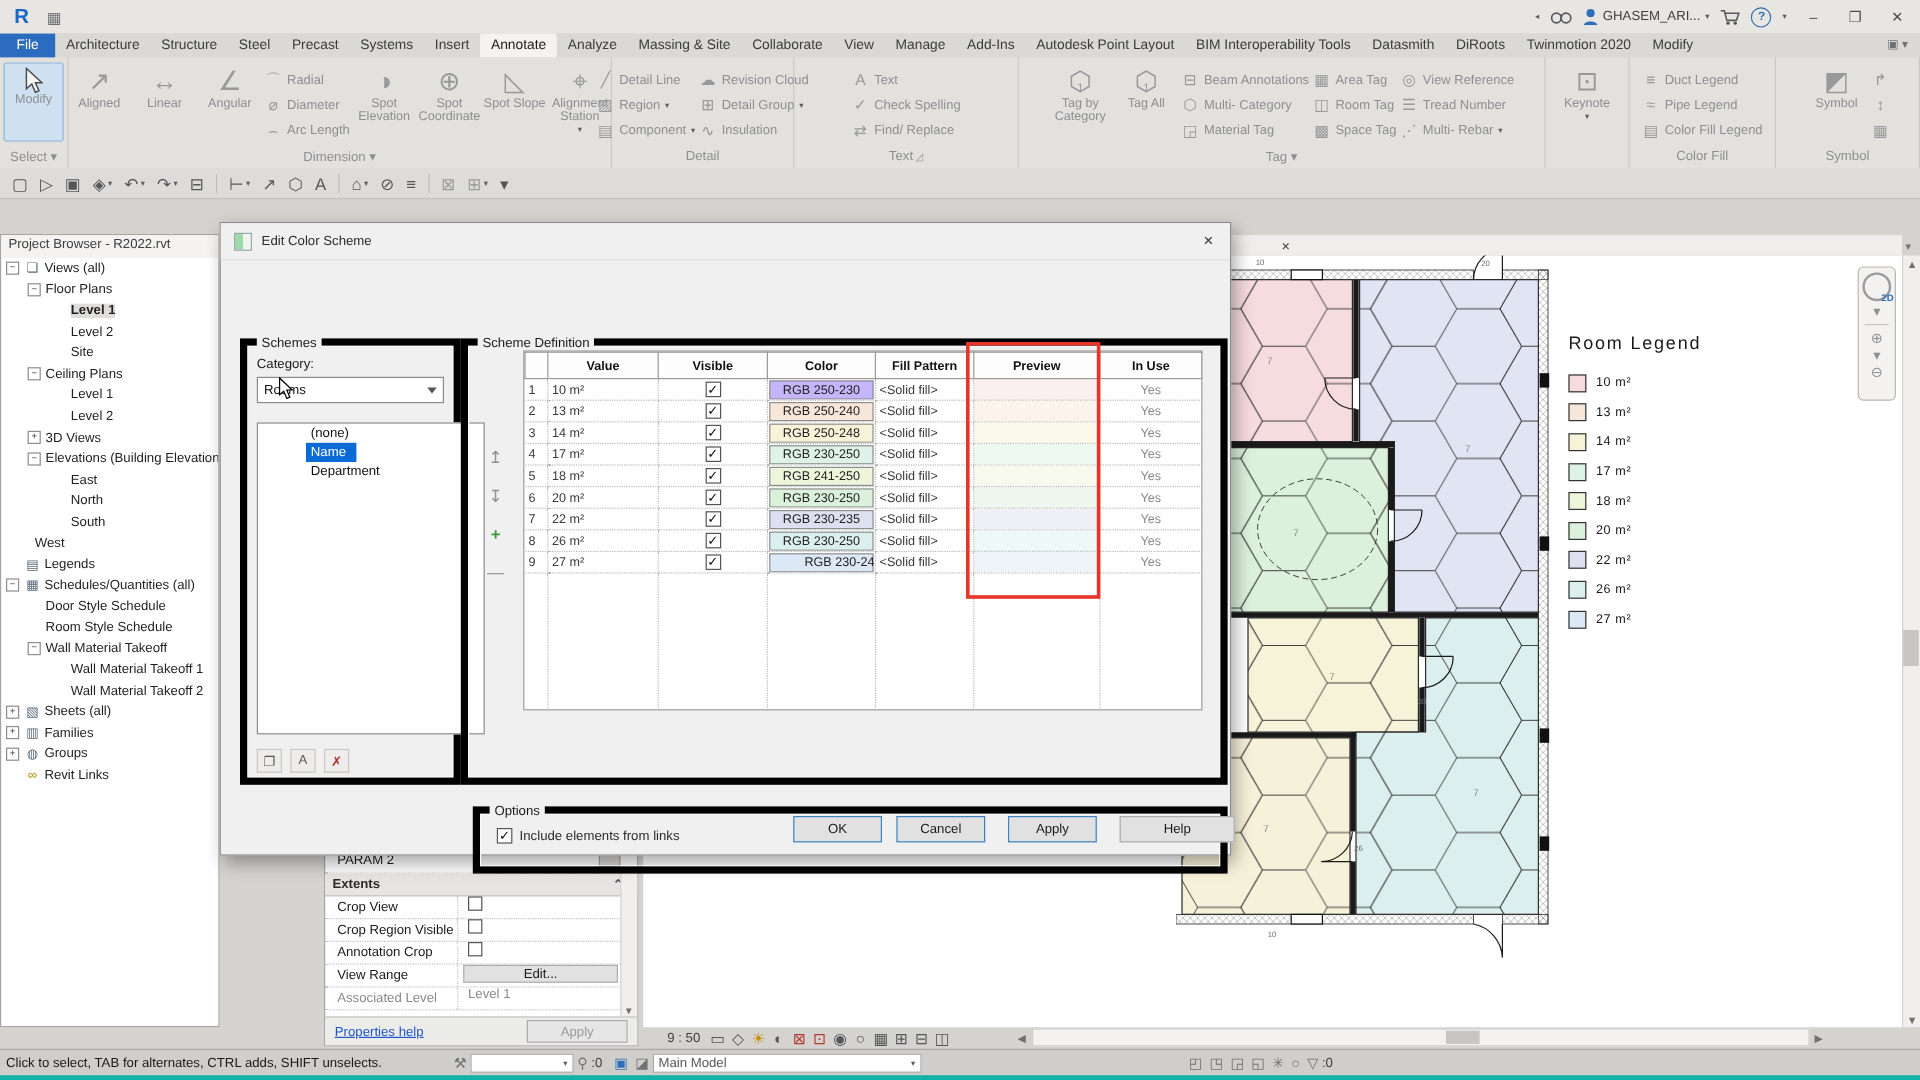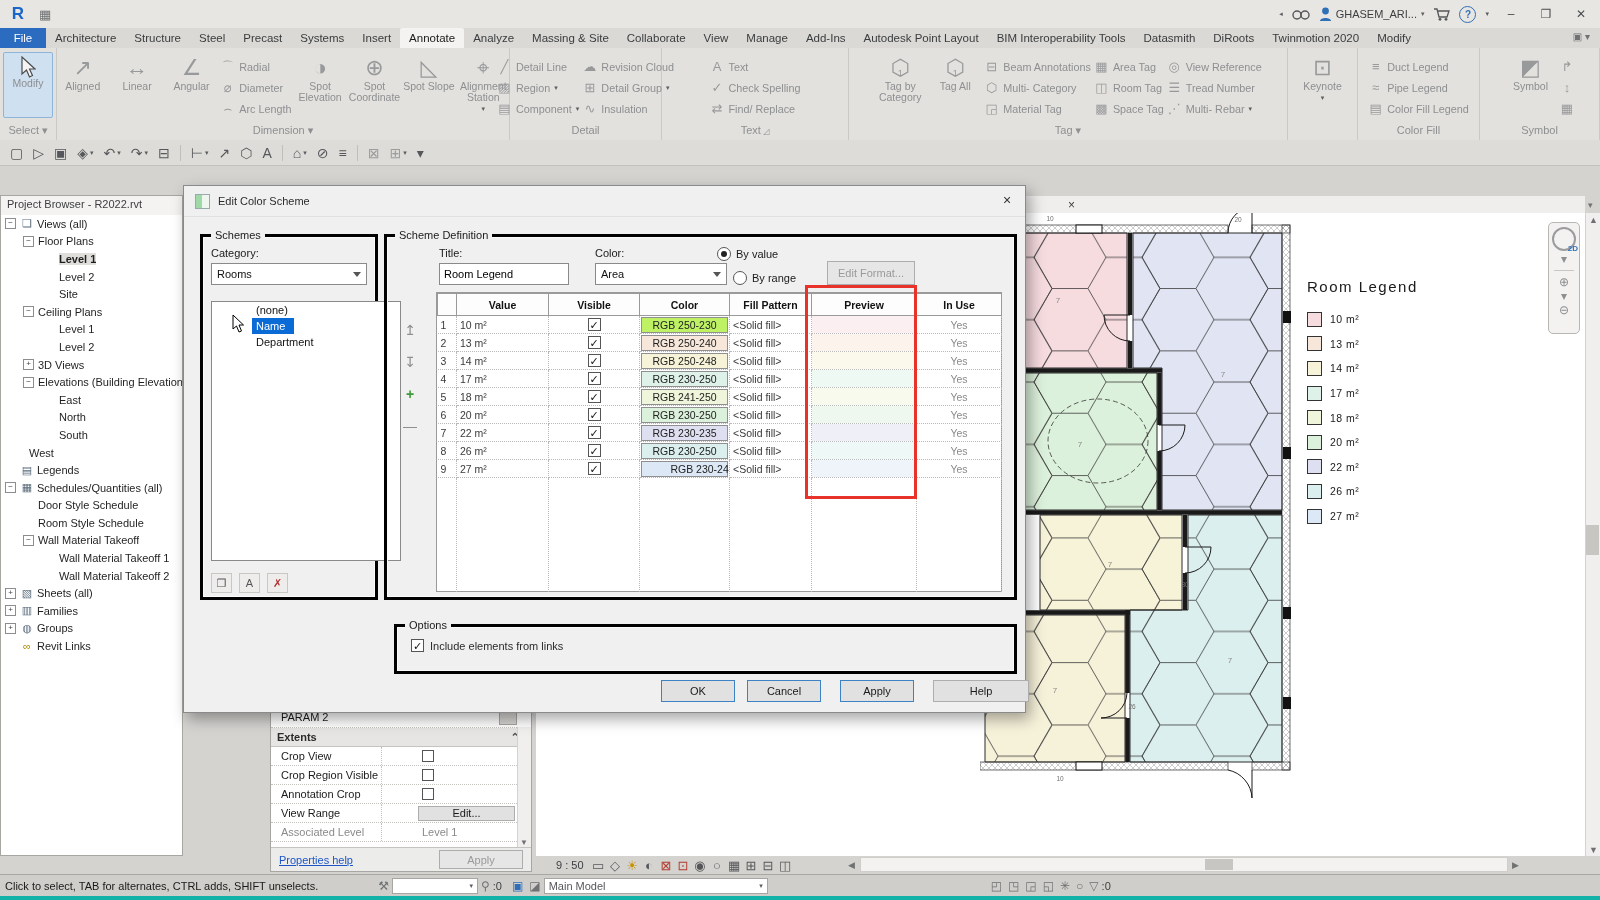--- a/index.html
+++ b/index.html
@@ -73,21 +73,21 @@
   .statusbar{position:absolute;left:0;top:874px;width:1600px;height:22px;background:#d0cecb;border-top:1px solid #aaa8a4;display:flex;align-items:center;}
   .st-hint{margin-left:5px;color:#1a1a1a;}
   .st-ic{color:#6f7173;font-size:12px;margin:0 3px;}
   .combo{background:#fff;border:1px solid #a8a6a2;height:16px;display:flex;align-items:center;justify-content:space-between;padding:0 4px;color:#55575a;box-sizing:border-box;}
   .tealbar{position:absolute;left:0;top:896px;width:1600px;height:4px;background:#13b2a8;}
   
   .dialog{position:absolute;left:183px;top:185px;width:843px;height:528px;background:#f0f0f0;border:1px solid #8a8a8a;box-shadow:4px 6px 14px rgba(0,0,0,.35);box-sizing:border-box;z-index:50;}
   .dlg-title{height:30px;display:flex;align-items:center;background:#f0f0f0;border-bottom:1px solid #e0e0e0;}
   .dlg-ico{width:13px;height:13px;margin:0 8px 0 11px;border:1px solid #9aa;background:linear-gradient(90deg,#9fd9a8 50%,#eef6ef 50%);}
   .dlg-x{position:absolute;right:6px;top:3px;width:24px;height:22px;display:flex;align-items:center;justify-content:center;font-size:14px;color:#333;}
-  .grp{position:absolute;border:3px solid #000000;box-shadow:inset 0 0 0 1px #fbfbfb;}
+  .grp{position:absolute;border:6px solid #000000;box-shadow:inset 0 0 0 1px #fbfbfb;margin-top:48px;}
   .grp-lb{position:absolute;top:-8px;left:8px;background:#f0f0f0;padding:0 4px;color:#1a1a1a;}
   .fld-lb{position:absolute;color:#1a1a1a;}
   .dd{position:absolute;background:#fff;border:1px solid #8a8a8a;display:flex;align-items:center;justify-content:space-between;padding:0 5px;box-sizing:border-box;color:#111;}
   .dd .tri{width:0;height:0;border-left:4px solid transparent;border-right:4px solid transparent;border-top:5px solid #555;}
   .txt-input{position:absolute;background:#fff;border:1px solid #8a8a8a;padding:0 4px;font:11px "Liberation Sans",sans-serif;box-sizing:border-box;}
   .listbox{position:absolute;background:#fff;border:1px solid #8a8a8a;overflow:hidden;}
   .li{height:16px;line-height:16px;padding-left:4px;color:#111;}
   .li.sel{background:#0a6ad6;color:#fff;width:38px;}
   .radio{position:absolute;display:flex;align-items:center;gap:5px;color:#1a1a1a;}
   .rdot{width:12px;height:12px;border:1px solid #555;border-radius:50%;background:#fff;display:flex;align-items:center;justify-content:center;}
@@ -100,21 +100,21 @@
   table.sch{border-collapse:collapse;table-layout:fixed;width:564px;font-size:10.5px;}
   table.sch th{border:1px solid #9a9a9a;height:19px;font-weight:bold;color:#111;background:#fdfdfd;}
   table.sch td{border-right:1px dotted #b9b9b9;border-bottom:1px dotted #b9b9b9;height:17px;padding:0 3px;color:#3a3a3a;overflow:hidden;white-space:nowrap;}
   .swatchbtn{height:14px;border:1px solid #8f8f8f;display:flex;align-items:center;justify-content:center;font-size:10.5px;color:#222;}
   .redrect{position:absolute;left:621px;top:99px;width:112px;height:214px;border:3px solid #e8332a;box-sizing:border-box;z-index:5;}
   .mvic{position:absolute;width:18px;height:18px;display:flex;align-items:center;justify-content:center;font-size:14px;color:#8d8f91;}
   .schico{width:19px;height:18px;border:1px solid #c9c7c3;background:#eeedeb;display:inline-flex;align-items:center;justify-content:center;font-size:11px;color:#55575a;margin-right:7px;}
   .cursor-arrow{position:absolute;z-index:6;}
   
   .props{position:absolute;left:270px;top:706px;width:262px;height:166px;background:#fff;border:1px solid #a8a6a2;box-sizing:border-box;z-index:3;}
-  .prow{height:18px;display:flex;align-items:center;border-bottom:1px dotted #c5c3bf;color:#1a1a1a;gap:32px;}
+  .prow{height:18px;display:flex;align-items:flex-start;border-bottom:1px dotted #c5c3bf;color:#1a1a1a;}
   .prow .pl{width:100px;padding-left:10px;flex:none;border-right:1px dotted #c5c3bf;height:100%;display:flex;align-items:center;}
   .psec{height:18px;background:#e6e5e3;display:flex;align-items:center;justify-content:space-between;padding:0 6px;font-weight:bold;border-bottom:1px solid #c5c3bf;}
   .pfoot{position:absolute;left:0;bottom:0;width:100%;height:24px;background:#ececea;border-top:1px solid #c5c3bf;display:flex;align-items:center;justify-content:space-between;box-sizing:border-box;padding:0 8px;}
   .plink{color:#1e55c8;text-decoration:underline;}
   .pscroll{position:absolute;right:0;top:20px;bottom:24px;width:13px;background:#f0efed;border-left:1px solid #d4d2cf;}
 </style>
 </head>
 <body>
 
 <div class="screen">
@@ -871,21 +871,21 @@
               <th>Preview</th>
               <th>In Use</th>
             </tr>
           </thead>
           <tbody id="tbody">
             <tr>
               <td>1</td>
               <td>10 m²</td>
               <td style="text-align: center;"><span class="chk" style="display: inline-block;">✓</span></td>
               <td style="padding: 0px 1px;">
-                <div class="swatchbtn" style="background: #bef264;">RGB 250-230</div>
+                <div class="swatchbtn" style="background: #c4b5fd;">RGB 250-230</div>
               </td>
               <td>&lt;Solid fill&gt;</td>
               <td style="background: rgb(251, 239, 241);"></td>
               <td style="text-align: center; color: rgb(138, 138, 138);">Yes</td>
             </tr>
             <tr>
               <td>2</td>
               <td>13 m²</td>
               <td style="text-align: center;"><span class="chk" style="display: inline-block;">✓</span></td>
               <td style="padding: 0px 1px;">

